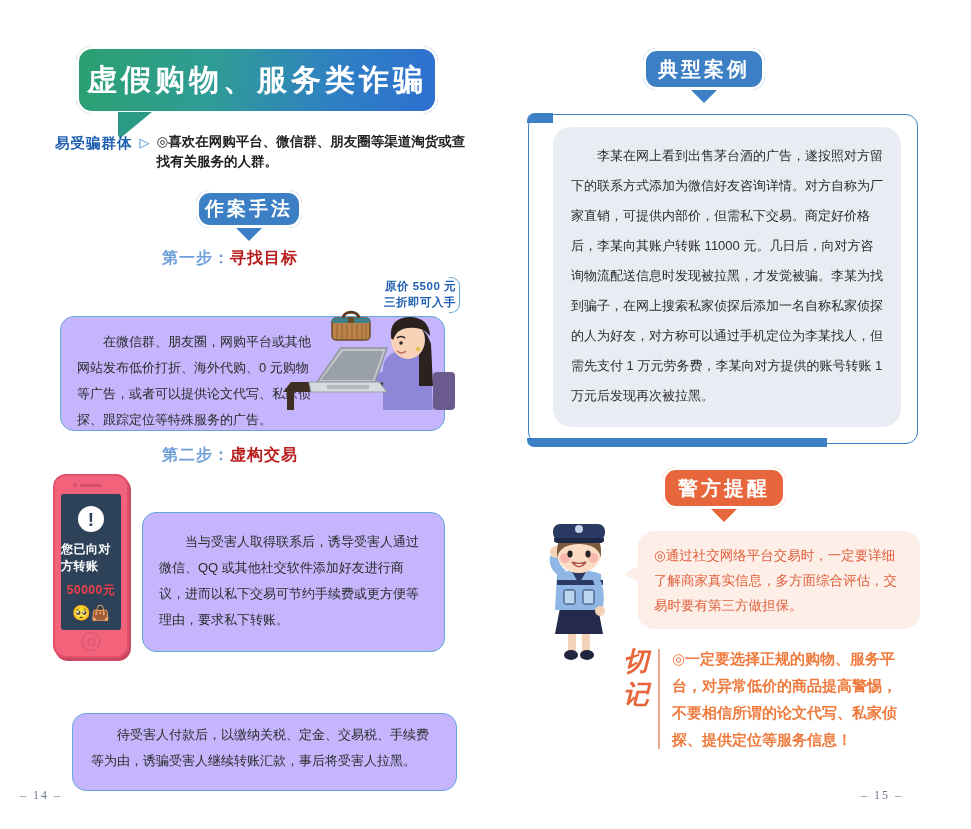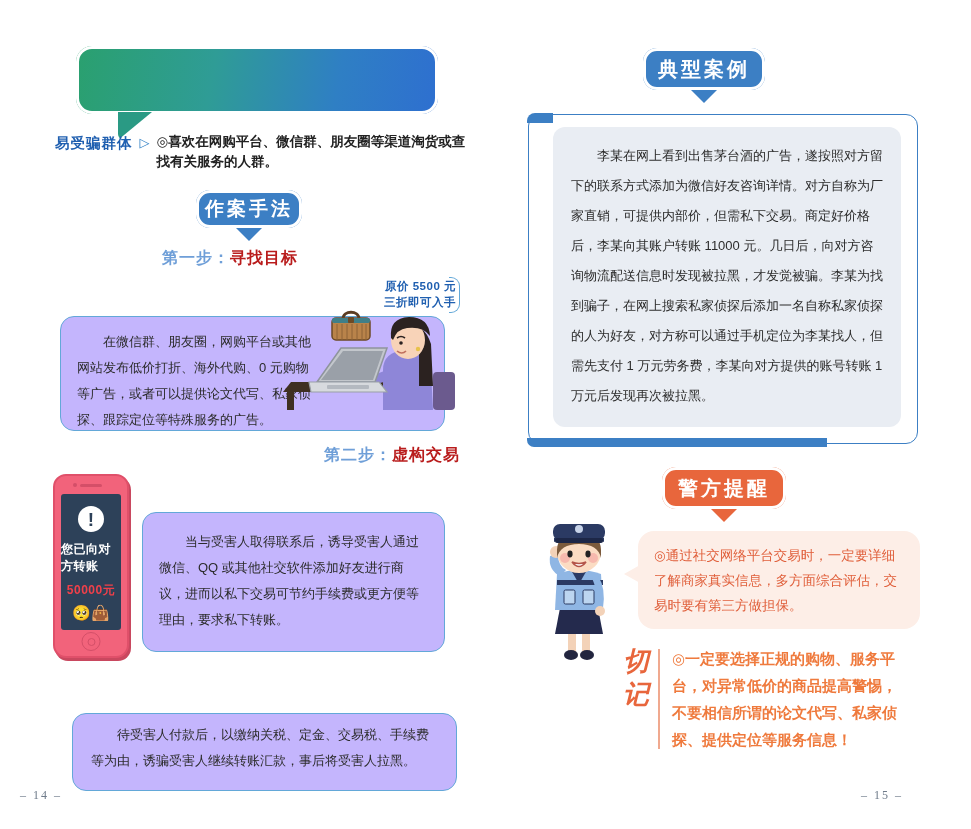--- a/index.html
+++ b/index.html
@@ -70,21 +70,21 @@
   #police-bubble .tail{border-top:13px solid #e8663c;}
 
   
   .step-head{
     position:absolute;width:100%;text-align:center;
     font-size:16px;font-weight:700;letter-spacing:1px;
   }
   .step-head .ord{color:#6f9fd8;font-family:"Liberation Serif","DejaVu Serif",serif;}
   .step-head .nm{color:#b91c1c;font-family:"Liberation Sans","DejaVu Sans",sans-serif;}
   #step1-head{left:0;top:248px;width:460px;}
-  #step2-head{left:0;top:445px;width:460px;text-align:right;}
+  #step2-head{left:0;top:445px;width:460px;}
   #step3-head{left:0;top:648px;width:460px;}
 
   
   .lightbox{
     position:absolute;
     background:#c4b5fd;
     border:1.4px solid #63a8d8;
     border-radius:14px;
     font-family:"Liberation Sans","DejaVu Sans",sans-serif;
     font-size:13px;line-height:26px;color:#2c2c2c;
@@ -142,21 +142,21 @@
 
   
   #case-outer{
     position:absolute;left:528px;top:114px;width:390px;height:330px;
     border:1.6px solid #3c7fc4;border-radius:12px;box-sizing:border-box;
   }
   #case-corner-tl{position:absolute;left:-2px;top:-2px;width:26px;height:10px;background:#3c7fc4;border-top-left-radius:8px;}
   #case-corner-bl{position:absolute;left:-2px;bottom:-4px;width:300px;height:9px;background:#3c7fc4;border-bottom-left-radius:7px;}
   #case-inner{
     position:absolute;left:24px;top:12px;right:16px;bottom:16px;
-    background:#e9edf3;border-radius:12px;
+    background:#e9edf3;border-radius:18px;
     padding:14px 18px;box-sizing:border-box;
     font-size:13px;line-height:30px;color:#2c2c2c;
   }
   #case-inner p{margin:0;text-indent:2em;}
 
   
   #police-box{
     position:absolute;left:638px;top:531px;width:282px;height:98px;
     background:#fdeee7;border-radius:16px;
     padding:12px 16px;box-sizing:border-box;
@@ -191,20 +191,21 @@
   }
   #folio-left{left:20px;}
   #folio-right{right:68px;}
 </style>
 </head>
 <body>
 
 <div class="page">
 
   <div class="bubble" id="title-bubble">
+    <span>虚假购物、服务类诈骗</span>
     <span class="tail2"></span>
   </div>
 
   <div id="victim-row">
     <div id="victim-label">易受骗群体</div>
     <div id="victim-arrow">▷</div>
     <div id="victim-text">◎喜欢在网购平台、微信群、朋友圈等渠道淘货或查找有关服务的人群。</div>
   </div>
 
   <div class="bubble" id="method-bubble">

